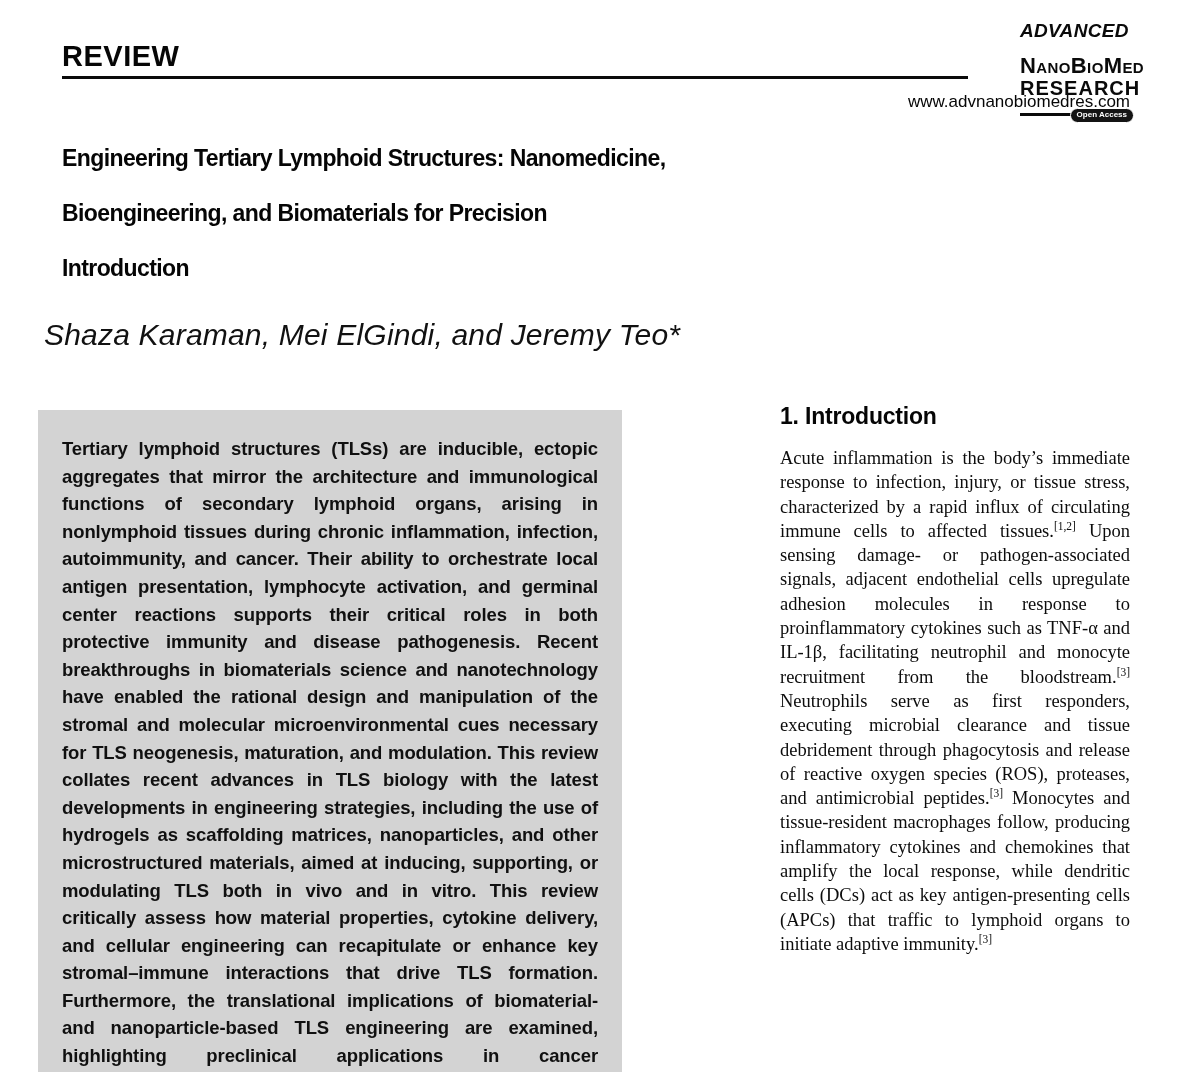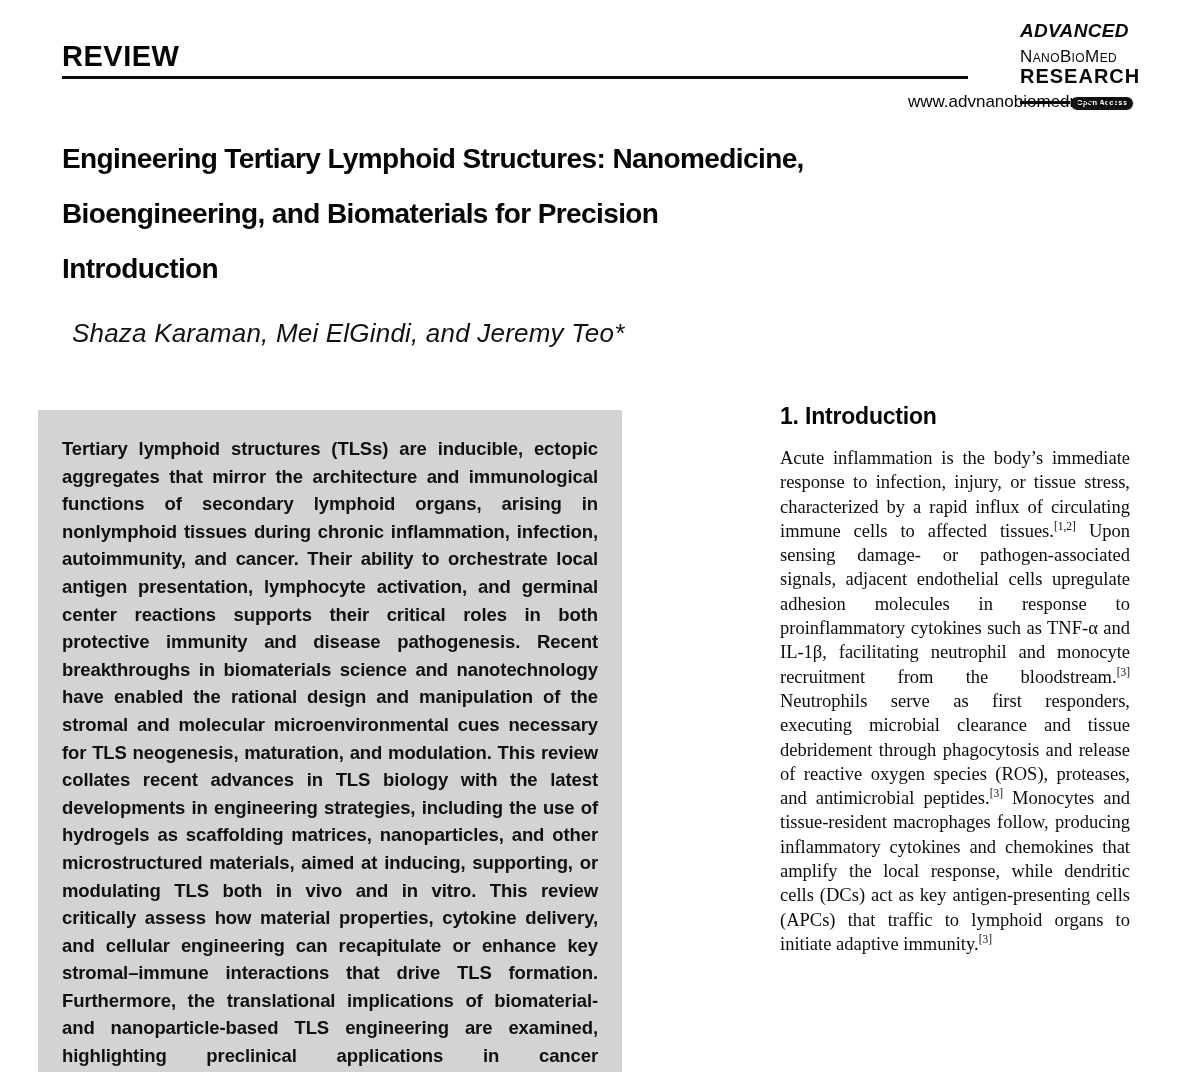--- a/index.html
+++ b/index.html
@@ -37,25 +37,25 @@
     color: #0a0a0a;
     line-height: 1;
   }
   .logo-line1 {
     font-size: 19px;
     font-weight: 900;
     font-style: italic;
     letter-spacing: 0.3px;
   }
   .logo-line2 {
-    font-size: 17px;
-    font-weight: 400;
+    font-size: 22px;
+    font-weight: 700;
     font-variant: small-caps;
     letter-spacing: 0.4px;
-    margin-top: 8px;
+    margin-top: 15px;
   }
   .logo-line3 {
     font-size: 20px;
     font-weight: 900;
     letter-spacing: 1px;
     margin-top: 1px;
   }
   .logo-rule {
     position: relative;
     margin-top: 15px;
@@ -81,31 +81,31 @@
     font-size: 17px;
     font-weight: 400;
     color: #060606;
     text-align: center;
   }
 
   
   .title {
     position: absolute;
     left: 62px; top: 131px;
-    font-size: 28px;
+    font-size: 23px;
     font-weight: 700;
     line-height: 55px;
     letter-spacing: -0.6px;
     color: #050505;
   }
   .title span { display: block; white-space: nowrap; }
   .authors {
     position: absolute;
-    left: 72px; top: 318px;
-    font-size: 26px;
+    left: 44px; top: 318px;
+    font-size: 30px;
     font-style: italic;
     font-weight: 400;
     color: #111111;
     letter-spacing: 0.2px;
   }
 
   
   .abstract-box {
     position: absolute;
     left: 38px; top: 410px;

